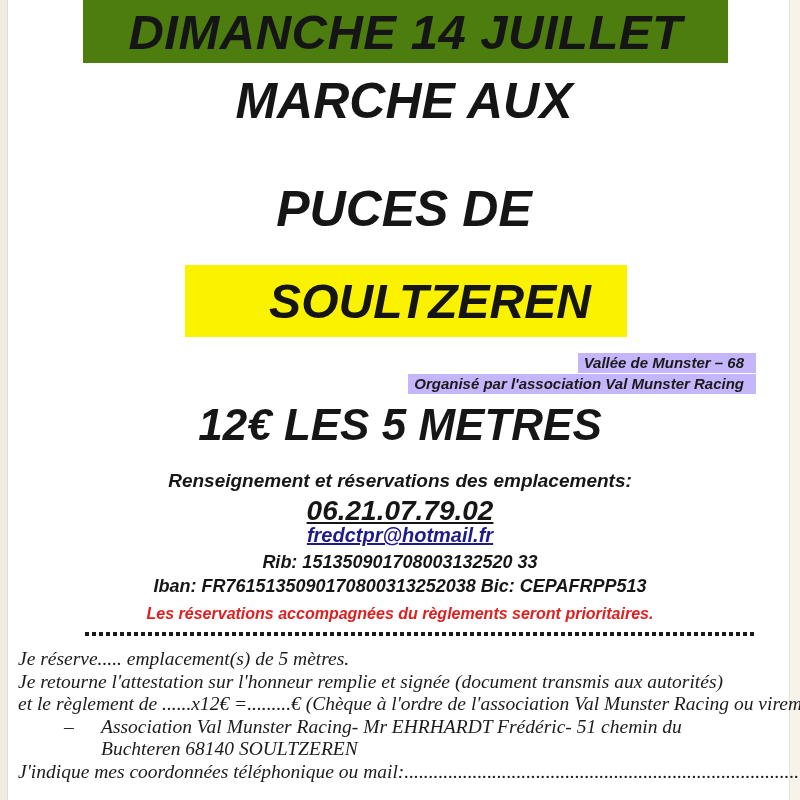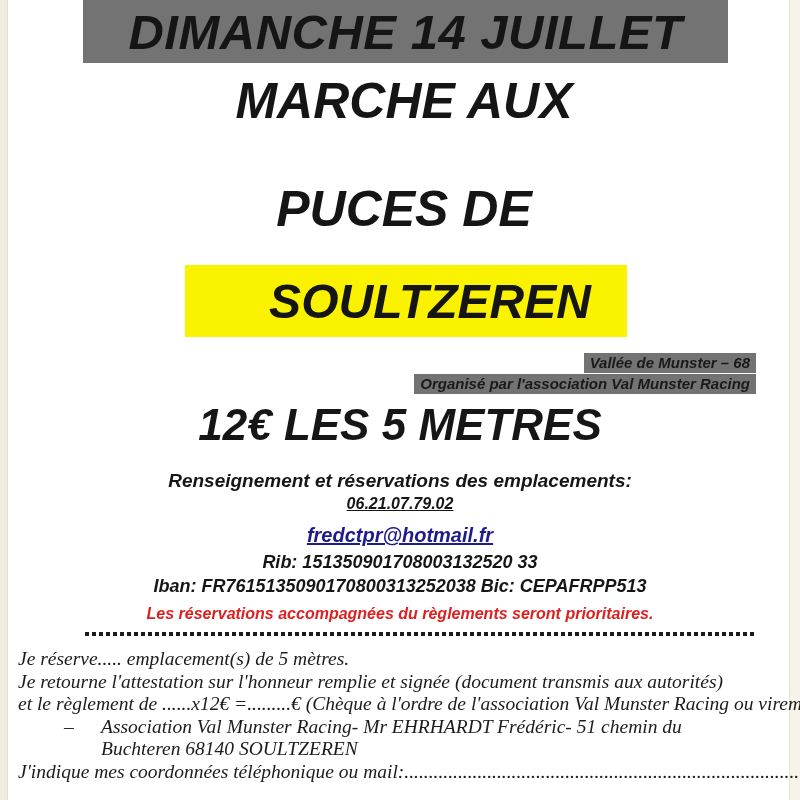--- a/index.html
+++ b/index.html
@@ -15,21 +15,21 @@
   .edge-strip-left {
     position: absolute; left: 0; top: 0; bottom: 0; width: 8px;
     background: #efece0; border-right: 1px solid #e2dfcf;
   }
   .edge-strip-right {
     position: absolute; right: 0; top: 0; bottom: 0; width: 11px;
     background: #f6f4ea; border-left: 1px solid #e6e4d6;
   }
   .banner {
     position: absolute; left: 83px; top: 0; width: 645px; height: 63px;
-    background: #737373;
+    background: #4d7c0f;
     display: flex; align-items: center; justify-content: center;
   }
   .banner span {
     font-size: 49px; font-weight: bold; font-style: italic;
     letter-spacing: 0.5px; color: #151515; white-space: nowrap;
   }
   .big-title {
     position: absolute; left: 4px; width: 800px; text-align: center;
     font-size: 50px; font-weight: bold; font-style: italic;
     color: #151515; white-space: nowrap;
@@ -42,32 +42,32 @@
     display: flex; align-items: center; justify-content: center;
   }
   .soultzeren-box span {
     font-size: 48px; font-weight: bold; font-style: italic;
     color: #151515; white-space: nowrap; margin-left: 48px;
   }
   .region {
     position: absolute; right: 44px; top: 353px; text-align: right;
   }
   .region .hl {
-    display: inline-block; background: #737373;
+    display: inline-block; background: #c4b5fd;
     font-size: 15px; font-weight: bold; font-style: italic;
-    color: #1a1a1a; padding: 1px 6px 2px 6px; margin-bottom: 1px;
+    color: #1a1a1a; padding: 1px 12px 2px 6px; margin-bottom: 1px;
     white-space: nowrap;
   }
   .center-line {
     position: absolute; left: 0; width: 800px; text-align: center;
     font-weight: bold; font-style: italic; color: #161616; white-space: nowrap;
   }
   .price    { top: 400px; font-size: 44px; }
   .info     { top: 470px; font-size: 19px; }
-  .phone    { top: 495px; font-size: 16px; }
+  .phone    { top: 495px; font-size: 28px; }
   .phone span { text-decoration: underline; }
   .email    { top: 524px; font-size: 20px; }
   .email a  { color: #1e1b8a; text-decoration: underline; font-weight: bold; font-style: italic; }
   .rib      { top: 552px; font-size: 18px; }
   .iban     { top: 576px; font-size: 18px; }
   .notice   { top: 605px; font-size: 16px; color: #dd2020; }
   .dashed-divider {
     position: absolute; left: 85px; top: 632px; width: 672px; height: 4px;
     background: repeating-linear-gradient(90deg, #1a1a1a 0 4.5px, transparent 4.5px 7px);
   }

